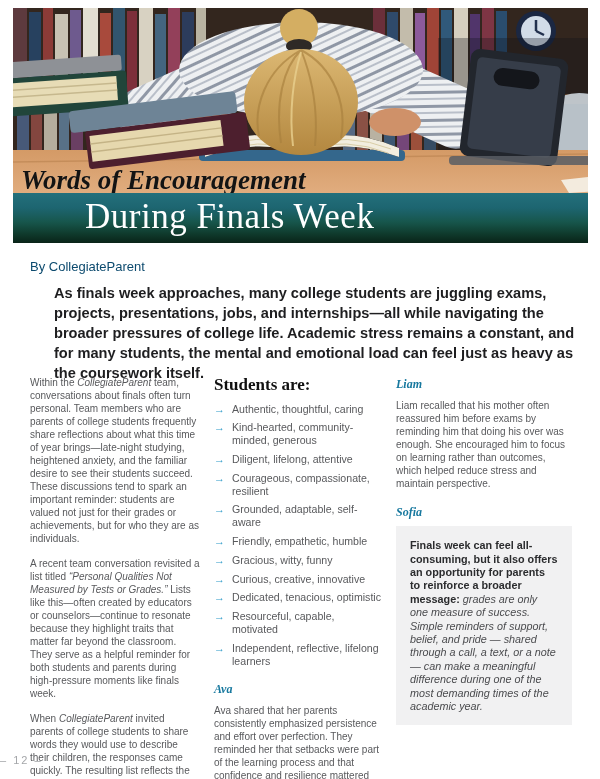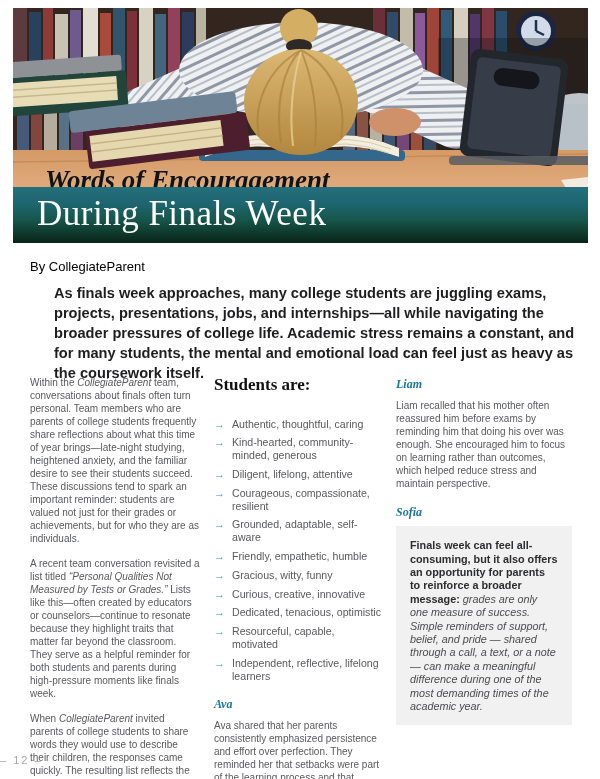--- a/index.html
+++ b/index.html
@@ -13,43 +13,43 @@
   }
   .page { position:relative; width:600px; height:779px; background:#fff; }
 
   
   .hero {
     position:absolute; left:13px; top:8px; width:575px; height:235px;
     overflow:hidden;
   }
   .hero svg { position:absolute; inset:0; display:block; }
   .kicker {
-    position:absolute; left:32px; bottom:49px;
+    position:absolute; left:8px; bottom:49px;
     font-family:"Liberation Serif", serif;
     font-style:italic; font-weight:bold;
     font-size:27px; color:#131313; line-height:1;
     text-shadow:0 0 1px rgba(255,255,255,.25);
     margin-top:44px;
   }
   .title-band {
-    position:absolute; left:0; right:0; bottom:0; height:56px;
+    position:absolute; left:0; right:0; bottom:0; height:50px;
     background:linear-gradient(to bottom, #23707c 0%, #1d6570 30%, #17564c 58%, #0f3a2c 82%, #092318 100%);
-    display:flex; align-items:center;
+    display:flex; align-items:center;padding-left:48px;
   }
   .title-band .title {
     font-family:"Liberation Serif", serif;
     font-size:35px; color:#ffffff; line-height:1;
     padding-left:24px; letter-spacing:.5px;
     margin-top:-4px;
   }
 
   
   .byline {
     position:absolute; left:30px; top:259px;
-    font-size:13px; color:#000000;
+    font-size:13px; color:#0c4a6e;
   }
   .intro {
     position:absolute; left:30px; top:283px; width:542px;
     font-size:14.6px; line-height:20px; font-weight:bold;
     color:#1e1e20; letter-spacing:0;margin-left:24px;
   }
 
   
   .columns {
     position:absolute; left:30px; top:376px; width:542px;
@@ -57,21 +57,21 @@
     column-gap:14px;
   }
   .col p {
     font-size:10px; line-height:13px; color:#58595c;
     margin-bottom:12px; hyphens:auto;
   }
   .em { font-style:italic; }
   .serif-head {
     font-family:"Liberation Serif", serif;
     font-weight:bold; color:#111;
-    font-size:17px; line-height:1.1; margin-bottom:23px;
+    font-size:17px; line-height:1.1; margin-bottom:8px;
   }
   .name-head {
     font-family:"Liberation Serif", serif;
     font-style:italic; font-weight:bold;
     font-size:12px; line-height:1.05;
     color:#17789e; margin:2px 0 8px 0;
   }
   .name-head.spaced { margin-top:16px; }
 
   ul.traits { list-style:none; margin-top:2px; }

